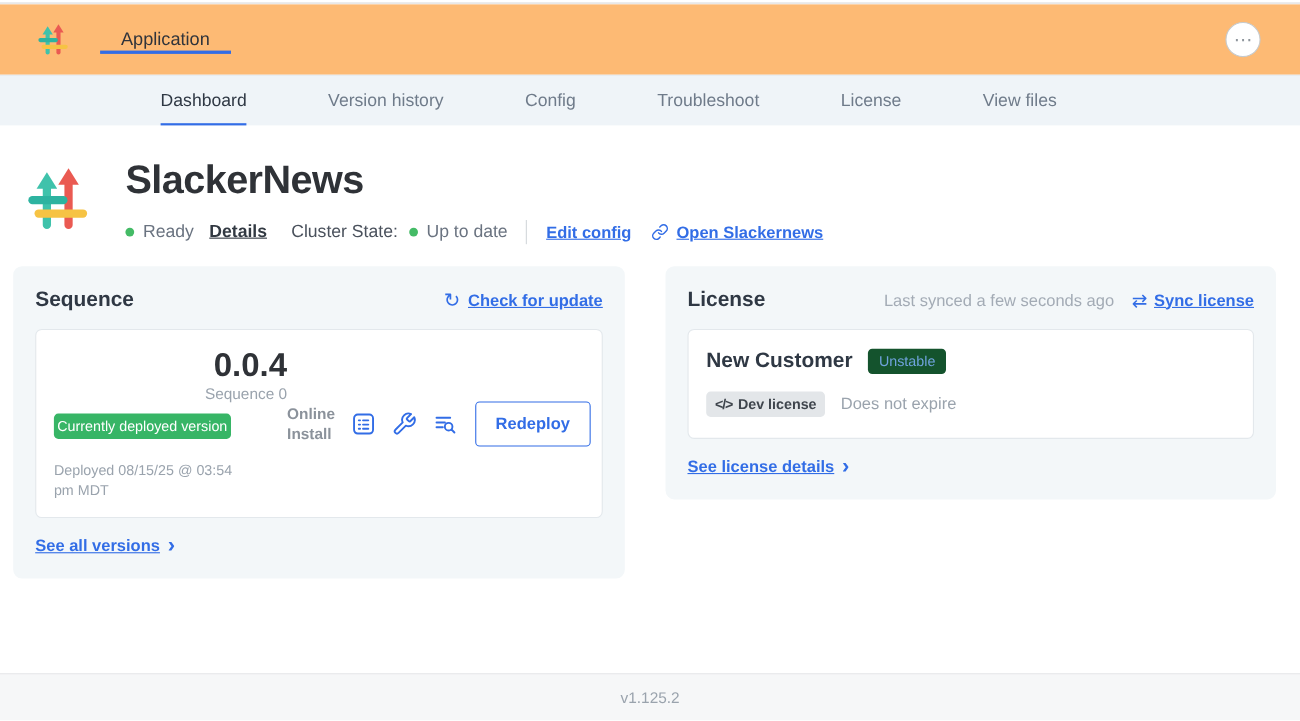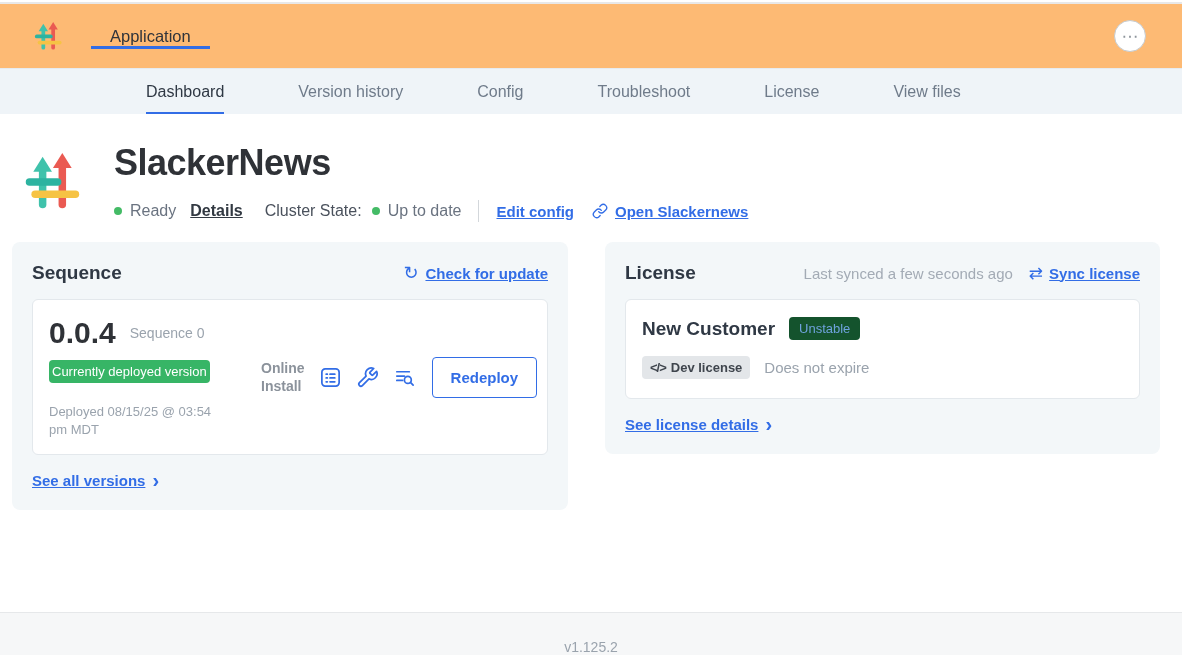--- a/index.html
+++ b/index.html
@@ -66,21 +66,21 @@
   .head-right { margin-left:auto; display:flex; align-items:center; }
   .glyph-icon { color:#326de6; font-size:18px; line-height:1; margin-right:7px; }
   .head-link { font-size:15px; }
 
   .inner {
     background:#fff; border:1px solid #e3e8ec; border-radius:6px;
     margin-top:15px; padding:16px; 
   }
   .inner.version-inner { display:flex; align-items:center; }
   .vleft { width:212px; flex:none; }
-  .vnum-row { display:flex; align-items:center; }
+  .vnum-row { display:flex; align-items:flex-end;flex-direction:column; }
   .vnum { font-size:30px; font-weight:700; color:#2f3237; }
   .seq { font-size:14px; color:#9aa3ad; margin-left:14px; }
   .deployed-badge {
     display:inline-block; margin-top:10px; background:#37b566; color:#fff;
     font-size:13px; padding:4px 3px; border-radius:4px;
   }
   .deploy-date { margin-top:20px; font-size:13px; color:#9aa3ad; line-height:1.35; }
   .install-type { font-size:14px; font-weight:700; color:#8b929b; line-height:1.3; margin-right:14px; }
   .vicons { display:flex; align-items:center; gap:14px; }
   .vicon { display:flex; cursor:pointer; }
@@ -104,21 +104,21 @@
     background:#e3e6e9; color:#3f454d; font-weight:700; font-size:13px;
     padding:4px 8px; border-radius:4px; display:inline-flex; align-items:center; gap:5px;
   }
   .dev-badge .code { font-weight:700; letter-spacing:-1px; }
   .expiry { margin-left:14px; color:#9aa3ad; font-size:15px; }
   .license-inner { padding:17px 16px 19px; }
 
   
   .footer {
     margin-top:auto; flex:none; height:43px; background:#f6f7f8; border-top:1px solid #e6e8ea;
-    display:flex; align-items:flex-end; justify-content:center;
+    display:flex; align-items:center; justify-content:center;
     color:#9aa3ad; font-size:14px;
   }
 </style>
 </head>
 <body>
 
 <div class="page">
   <div class="top-line"></div>
 
   <div class="header">

